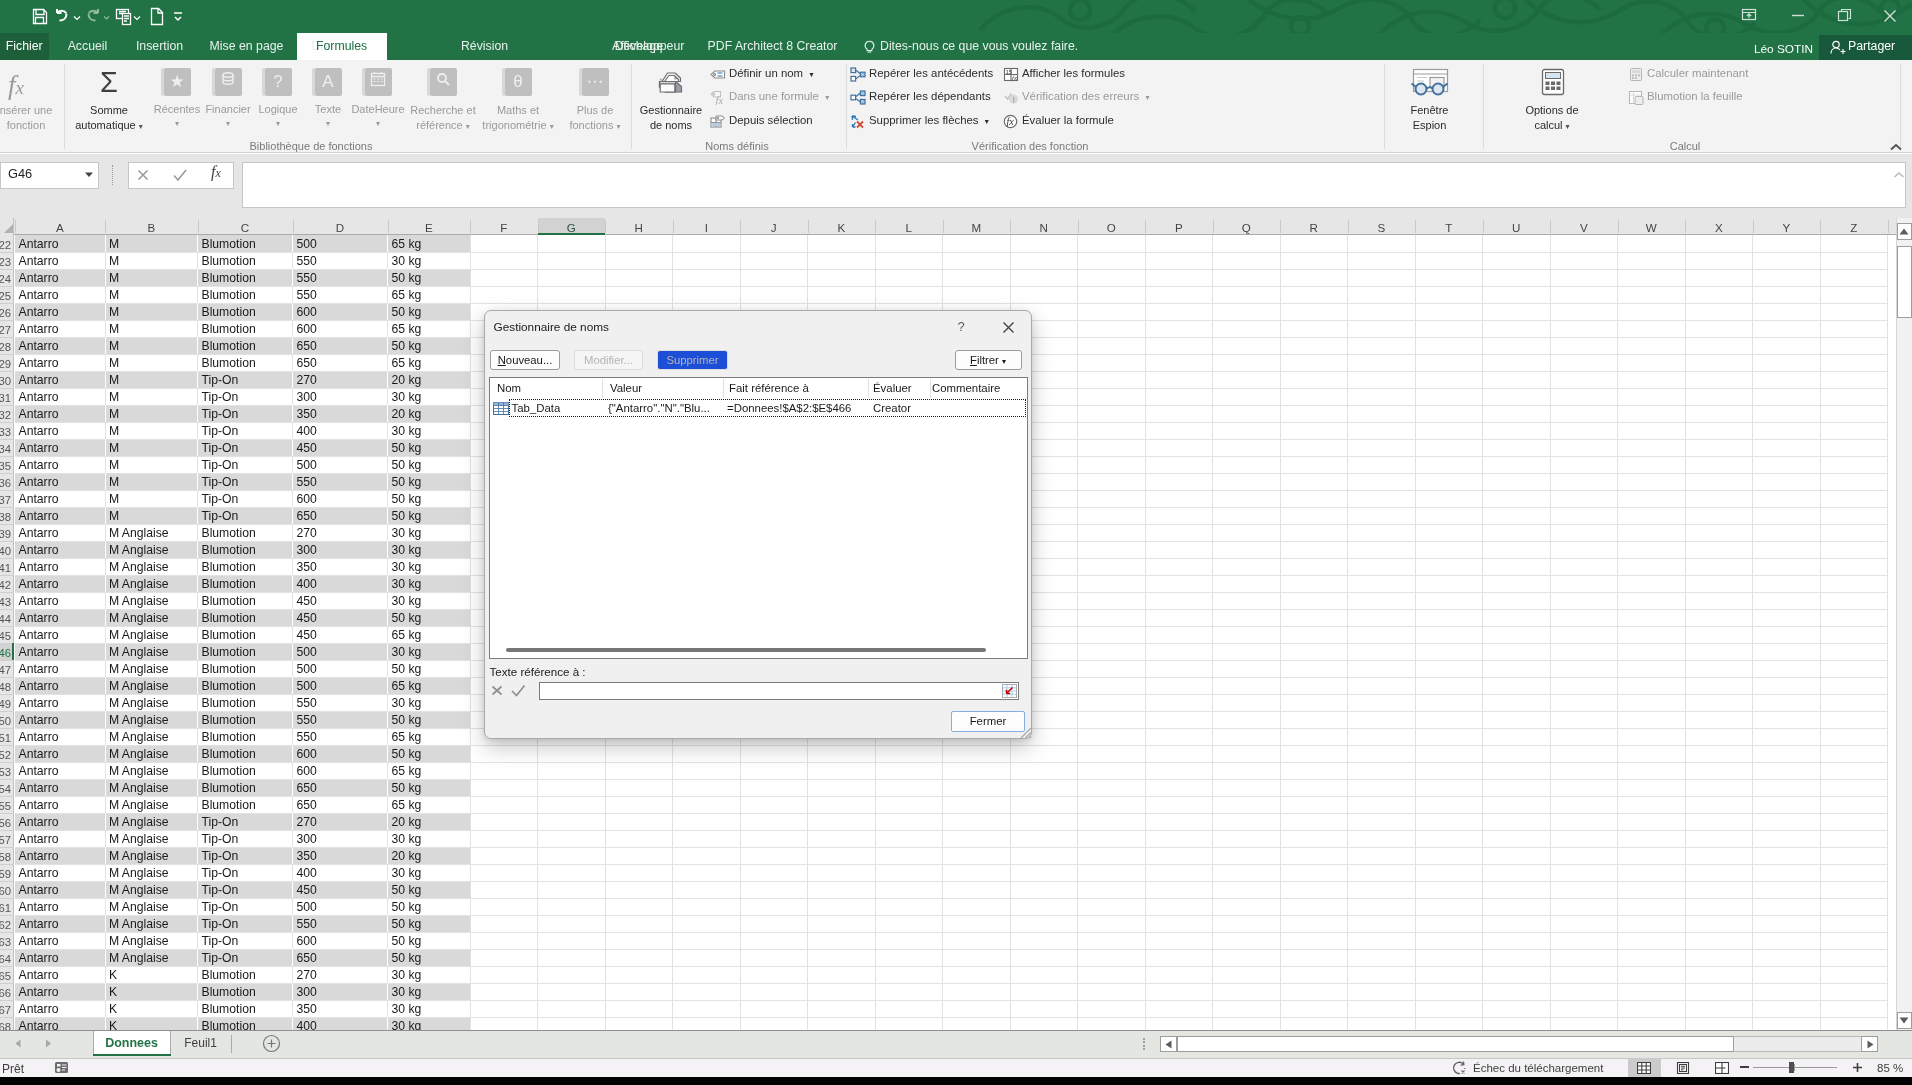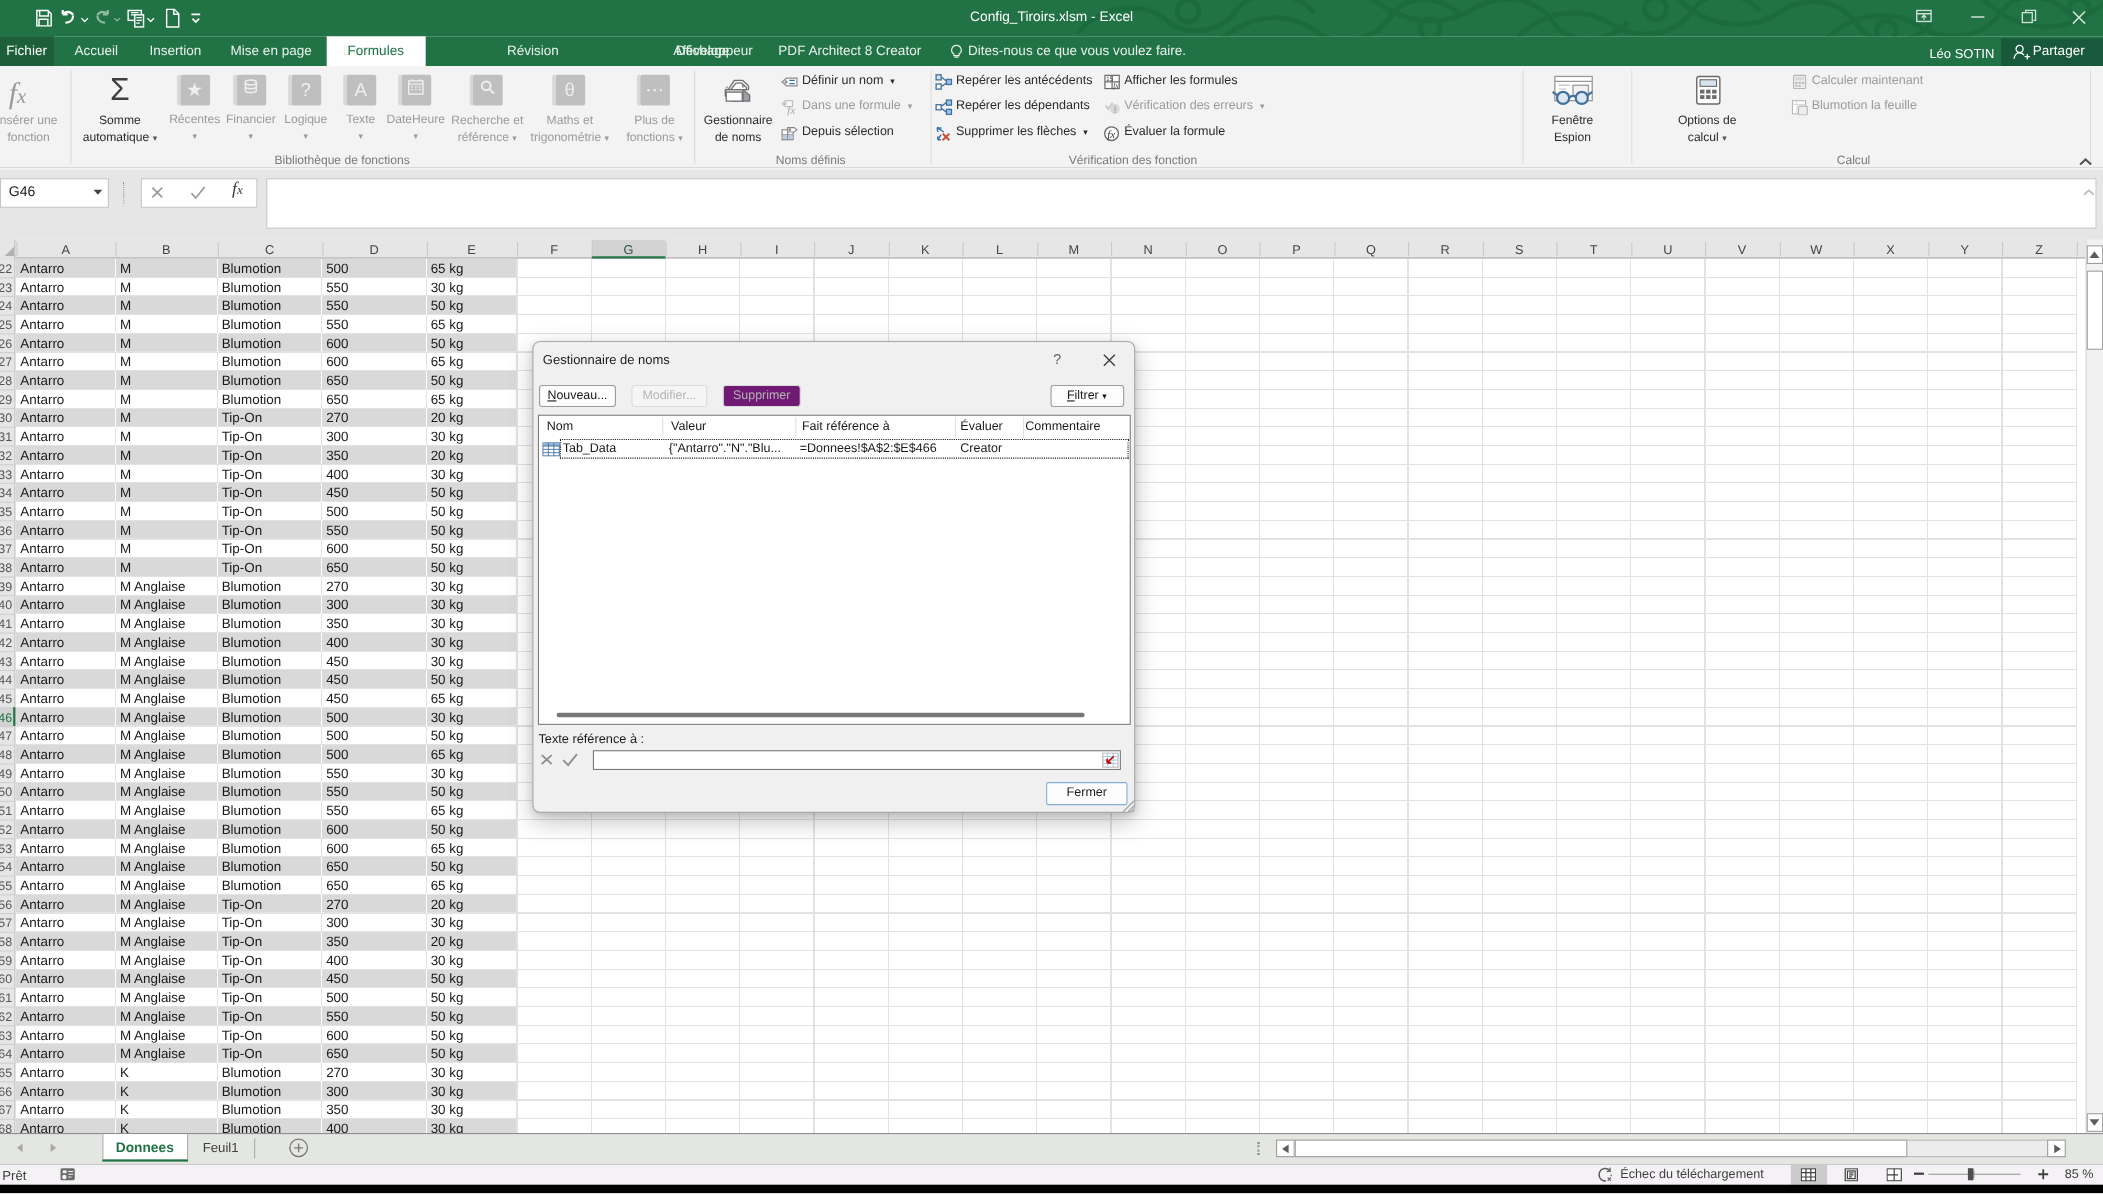--- a/index.html
+++ b/index.html
@@ -43,21 +43,20 @@
 <rect x="86.5" y="4.5" width="12" height="9"></rect>
           <path d="M89 6.5 h7 M89 8.5 h5"></path>
 <rect x="92.5" y="8.5" width="8" height="11" fill="#217346"></rect>
           <path d="M94 11 h5 M94 13.5 h5 M94 16 h3"></path>
 <path d="M104 11.5 l3 3 3-3" stroke-width="1.2"></path>
 <path d="M121.5 3.5 h7 l4 4 v12 h-11 z"></path>
           <path d="M128 3.5 v4.5 h4.5"></path>
 <path d="M144 8 h8 M145 12 l3 3 3-3" stroke-width="1.5"></path>
 </g>
       </svg>
-<div class="ab ct" style="left:0;right:0;top:8px;font-size:12.5px;color:#fff">Config_Tiroirs.xlsm - Excel</div>
 <svg class="ab" style="left:1738px;top:6px" width="170" height="20" viewBox="0 0 170 20">
 <g stroke="#cfe0d6" fill="none" stroke-width="1.2">
 <rect x="4.5" y="3.5" width="13" height="10"></rect>
           <path d="M4.5 6.5 h13 M11 12 v-4 M8.8 10 l2.2-2.2 2.2 2.2"></path>
 <path d="M54 9.5 h12" stroke-width="1.4"></path>
 <rect x="100.5" y="5.5" width="9" height="9"></rect>
           <path d="M103.5 5.5 v-2 h9 v9 h-2"></path>
 <path d="M146.5 4.5 l11 11 M157.5 4.5 l-11 11" stroke-width="1.4"></path>
 </g>
       </svg>
@@ -989,21 +988,21 @@
 <div class="ab" style="left:1877px;top:1062px;font-size:11.5px;color:#3f3f3f">85&nbsp;%</div>
 <div class="ab" style="left:0;top:1077.2px;width:1912px;height:7.8px;background:#010101"></div>
 <div class="ab" style="left:483.5px;top:310px;width:548px;height:429px;background:#f0f0f0;border:1px solid #a9a9a9;border-radius:7px;box-shadow:0 8px 22px rgba(0,0,0,0.23), 0 2px 6px rgba(0,0,0,0.10);font-size:12px;color:#1a1a1a">
 <div class="ab" style="left:9px;top:9px;font-size:11.8px">Gestionnaire de noms</div>
 <div class="ab" style="left:473px;top:8px;font-size:13px;color:#5f5f5f">?</div>
 <svg class="ab" style="left:517px;top:10px" width="13" height="13" viewBox="0 0 13 13">
         <path d="M1.5 1.5 l10 10 M11.5 1.5 l-10 10" stroke="#3f3f3f" stroke-width="1.3" fill="none"></path>
       </svg>
 <div class="ab ct" style="left:5.5px;top:38.5px;width:70px;height:20px;background:#fdfdfd;border:1px solid #9c9c9c;border-radius:3px;font-size:11.3px;color:#1a1a1a;line-height:18px"><span style="text-decoration:underline">N</span>ouveau...</div>
 <div class="ab ct" style="left:89.5px;top:38.5px;width:69px;height:20px;background:#f5f5f5;border:1px solid #dcdcdc;border-radius:3px;font-size:11.3px;color:#b4b4b4;line-height:18px">Modifier...</div>
-<div class="ab ct" style="left:172.5px;top:38.5px;width:71px;height:20px;background:#701a75;border:1px solid #dcdcdc;border-radius:3px;font-size:11.3px;color:#b4b4b4;line-height:18px">Supprimer</div>
+<div class="ab ct" style="left:172.5px;top:38.5px;width:71px;height:20px;background:#1d4ed8;border:1px solid #dcdcdc;border-radius:3px;font-size:11.3px;color:#b4b4b4;line-height:18px">Supprimer</div>
 <div class="ab ct" style="left:470px;top:38.5px;width:67px;height:20px;background:#fdfdfd;border:1px solid #9c9c9c;border-radius:3px;font-size:11.3px;color:#1a1a1a;line-height:18px"><span style="text-decoration:underline">F</span>iltrer&nbsp;<span style="font-size:8px">▾</span></div>
 <div class="ab" style="left:4px;top:66px;width:539px;height:282px;background:#fff;border:1px solid #7c7c7c"></div>
 <div class="ab" style="left:12.5px;top:70.5px;font-size:11.4px">Nom</div>
 <div class="ab" style="left:125.5px;top:70.5px;font-size:11.4px">Valeur</div>
 <div class="ab" style="left:244.5px;top:70.5px;font-size:11.4px">Fait référence à</div>
 <div class="ab" style="left:388.5px;top:70.5px;font-size:11.4px">Évaluer</div>
 <div class="ab" style="left:447.5px;top:70.5px;font-size:11.4px">Commentaire</div>
 <div class="ab" style="left:117.8px;top:68px;width:1px;height:19px;background:#e0e0e0"></div>
 <div class="ab" style="left:238.5px;top:68px;width:1px;height:19px;background:#e0e0e0"></div>
 <div class="ab" style="left:383.5px;top:68px;width:1px;height:19px;background:#e0e0e0"></div>

